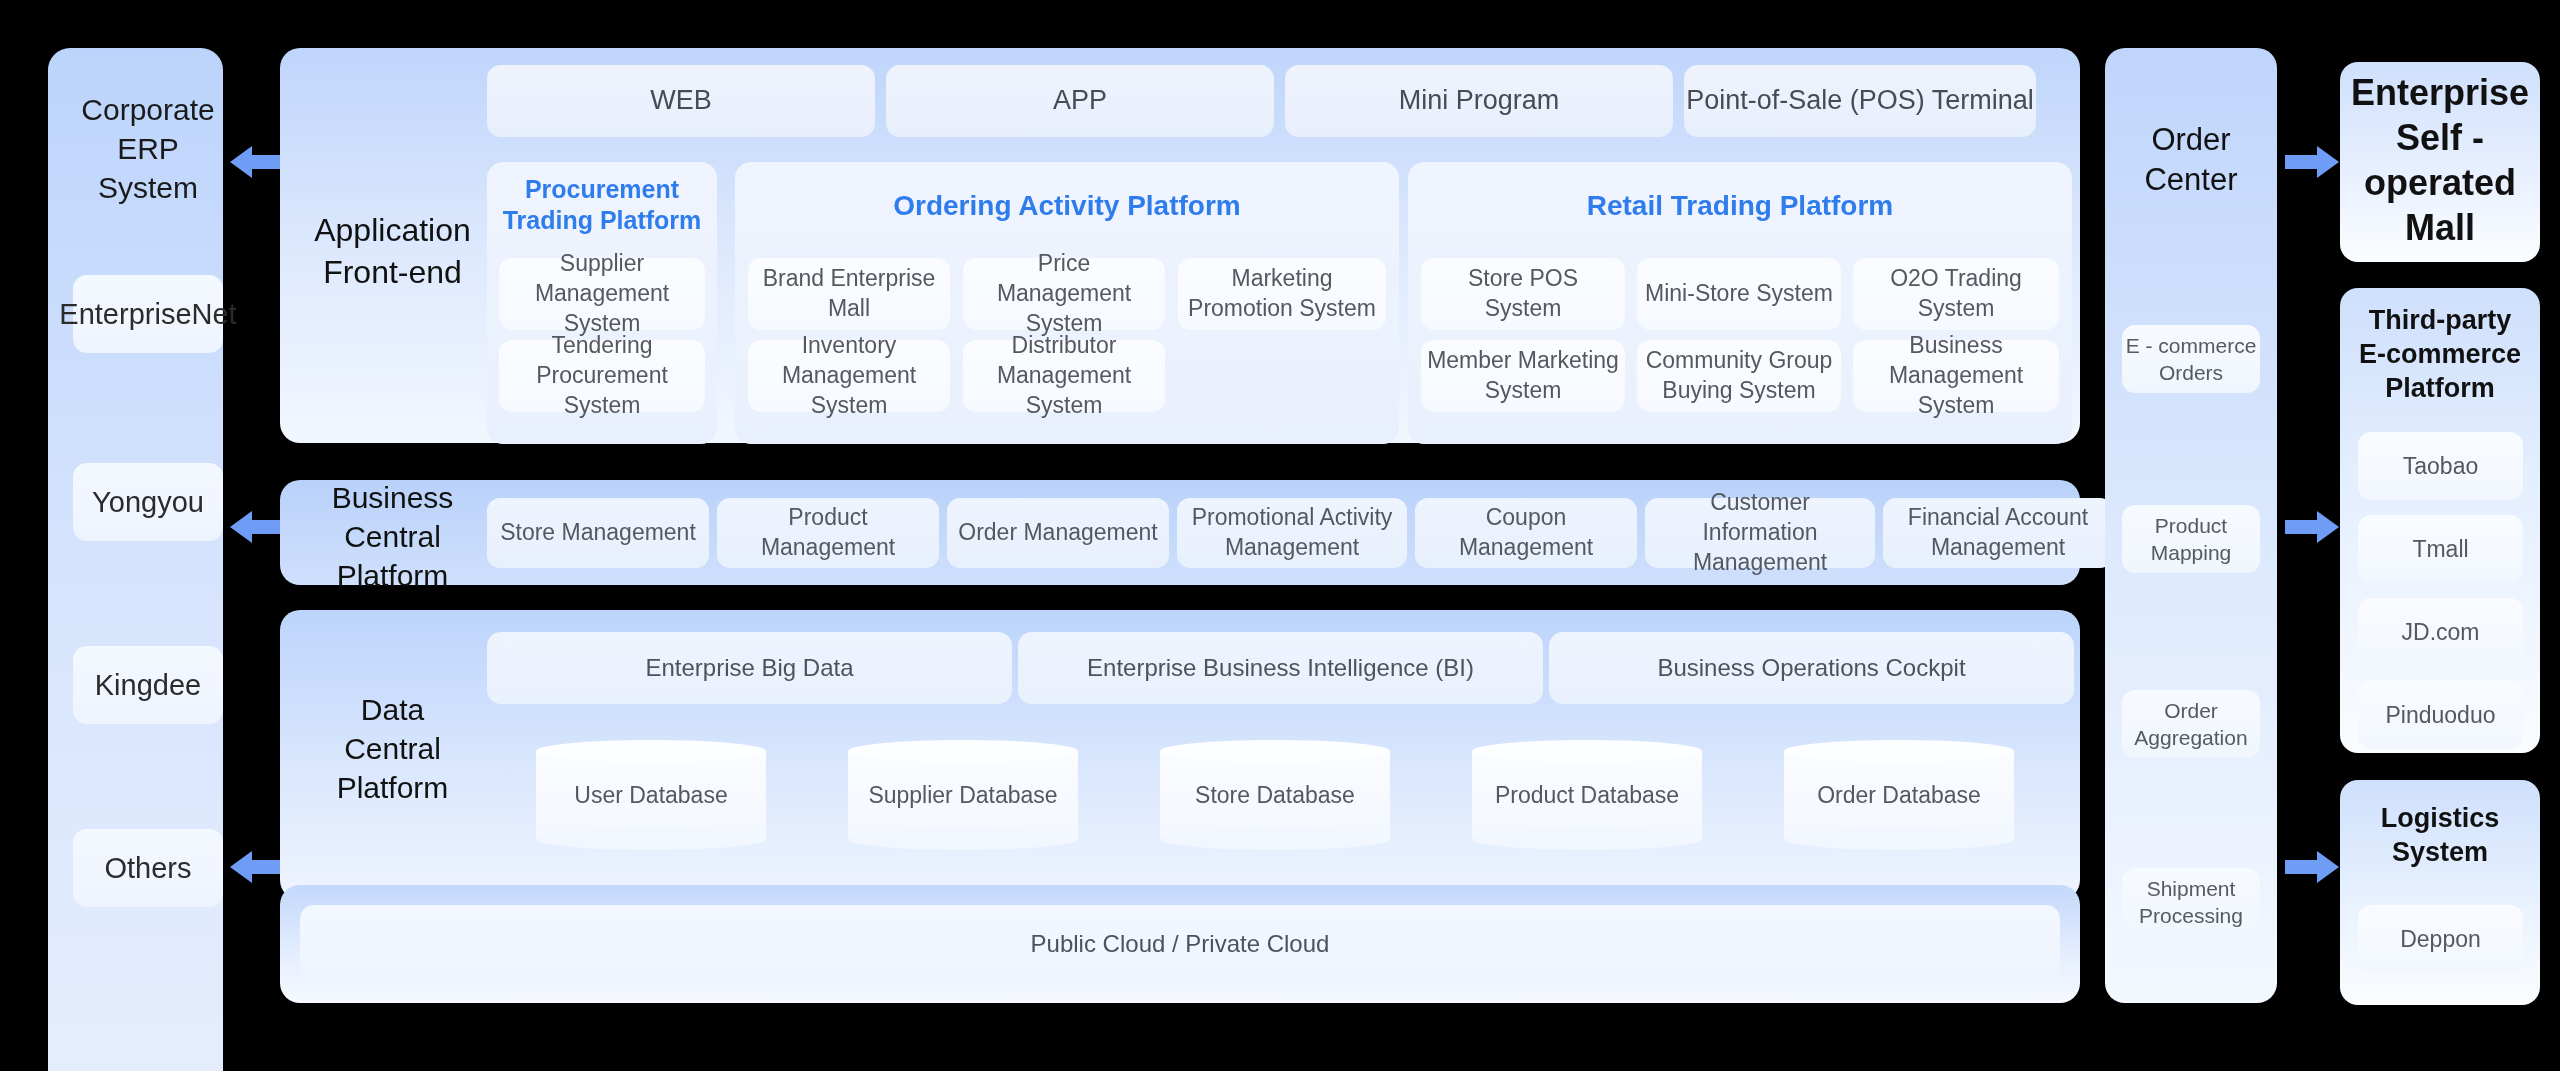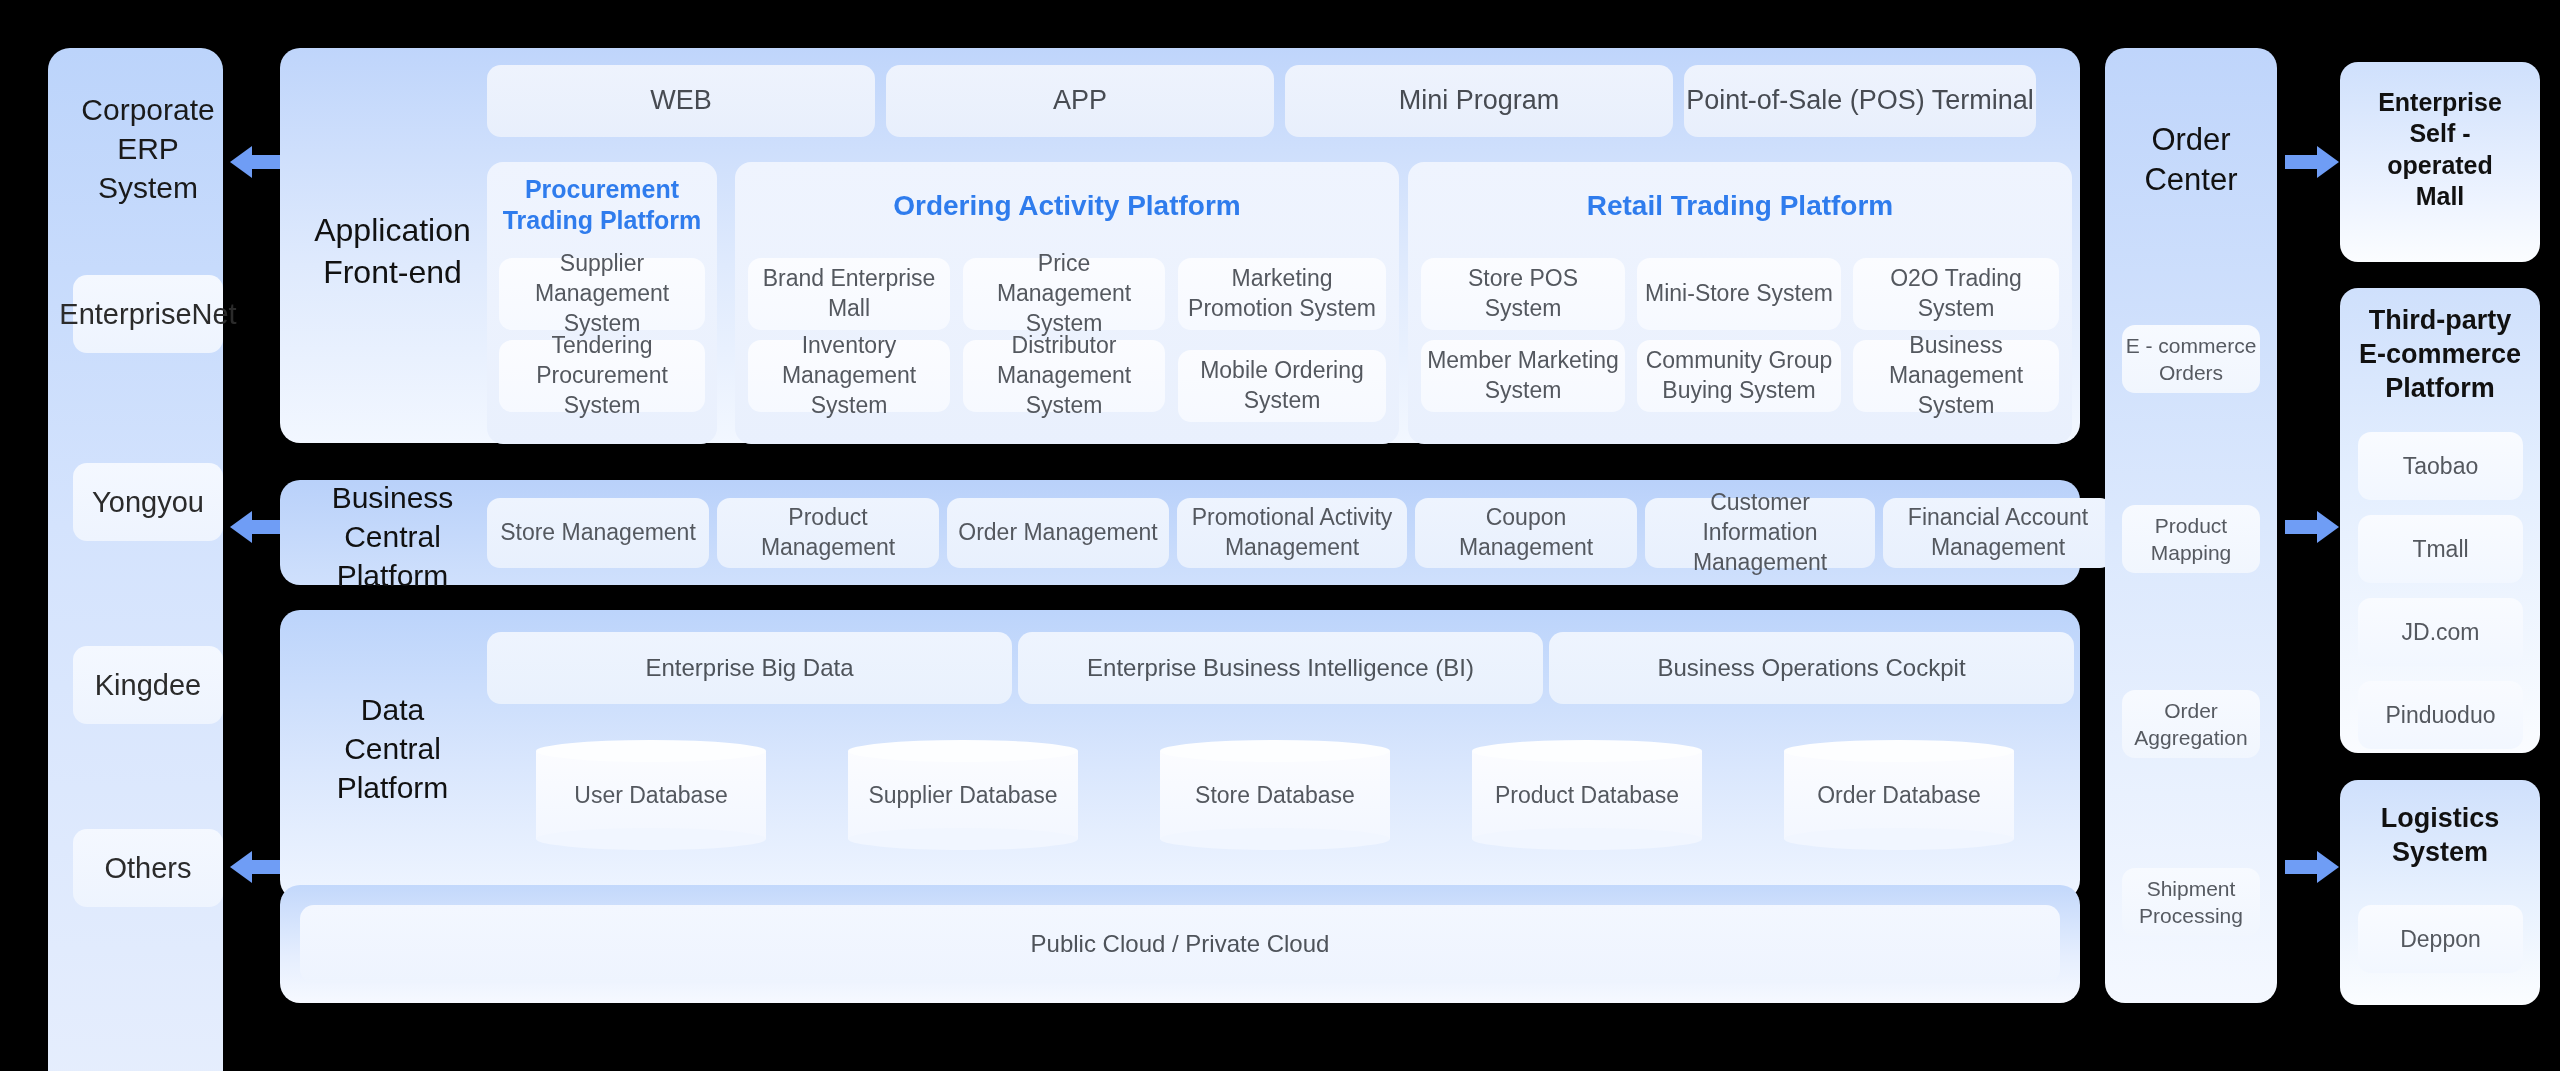--- a/index.html
+++ b/index.html
@@ -215,21 +215,20 @@
   <div class="sys" style="left:499px;top:258px;width:206px;height:72px">Supplier Management System</div>
   <div class="sys" style="left:499px;top:340px;width:206px;height:72px">Tendering Procurement System</div>
 
   <div class="tp" style="left:735px;top:162px;width:664px;height:282px"></div>
   <div class="tp-title" style="left:735px;top:188px;width:664px;font-size:28px">Ordering Activity Platform</div>
   <div class="sys" style="left:748px;top:258px;width:202px;height:72px">Brand Enterprise Mall</div>
   <div class="sys" style="left:963px;top:258px;width:202px;height:72px">Price Management System</div>
   <div class="sys" style="left:1178px;top:258px;width:208px;height:72px">Marketing Promotion System</div>
   <div class="sys" style="left:748px;top:340px;width:202px;height:72px">Inventory Management System</div>
   <div class="sys" style="left:963px;top:340px;width:202px;height:72px">Distributor Management System</div>
-  <div class="sys" style="left:1178px;top:350px;width:208px;height:72px">Mobile Ordering System</div>
 
   <div class="tp" style="left:1408px;top:162px;width:664px;height:282px"></div>
   <div class="tp-title" style="left:1408px;top:188px;width:664px;font-size:28px">Retail Trading Platform</div>
   <div class="sys" style="left:1421px;top:258px;width:204px;height:72px">Store POS System</div>
   <div class="sys" style="left:1637px;top:258px;width:204px;height:72px">Mini-Store System</div>
   <div class="sys" style="left:1853px;top:258px;width:206px;height:72px">O2O Trading System</div>
   <div class="sys" style="left:1421px;top:340px;width:204px;height:72px">Member Marketing System</div>
   <div class="sys" style="left:1637px;top:340px;width:204px;height:72px">Community Group Buying System</div>
   <div class="sys" style="left:1853px;top:340px;width:206px;height:72px">Business Management System</div>
 
@@ -336,21 +335,21 @@
       </svg>
   </div>
   <div class="arrow" style="left:2283px;top:845px">
     <svg viewBox="0 0 58 44">
         <path d="M56 22 L34 6 L34 15 L2 15 L2 29 L34 29 L34 38 Z" fill="#6f9df5"></path>
       </svg>
   </div>
 
   <div class="ext" style="top:62px;width:200px;height:200px;
        background:linear-gradient(180deg,#cfe0fc 0%,#eef4ff 70%,#fbfdff 100%);">
-    <div class="ext-title" style="padding-top:25px;font-size:25px">
+    <div class="ext-title" style="padding-top:8px;font-size:36px">
       <div>Enterprise</div>
       <div>Self -</div>
       <div>operated</div>
       <div>Mall</div>
     </div>
   </div>
 
   <div class="ext" style="top:288px;width:200px;height:465px;
        background:linear-gradient(180deg,#cfe0fc 0%,#e3eefe 40%,#fafcff 100%);">
     <div class="ext-title" style="padding-top:16px;font-size:27px">

